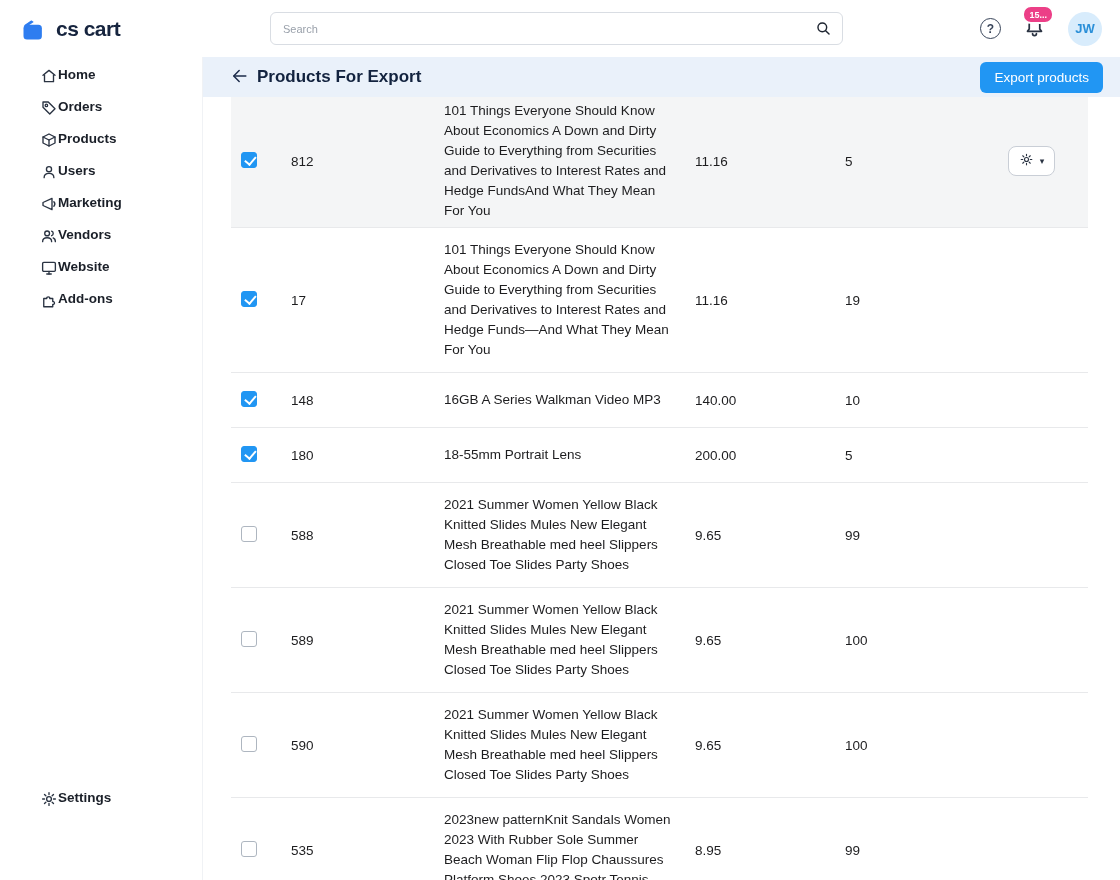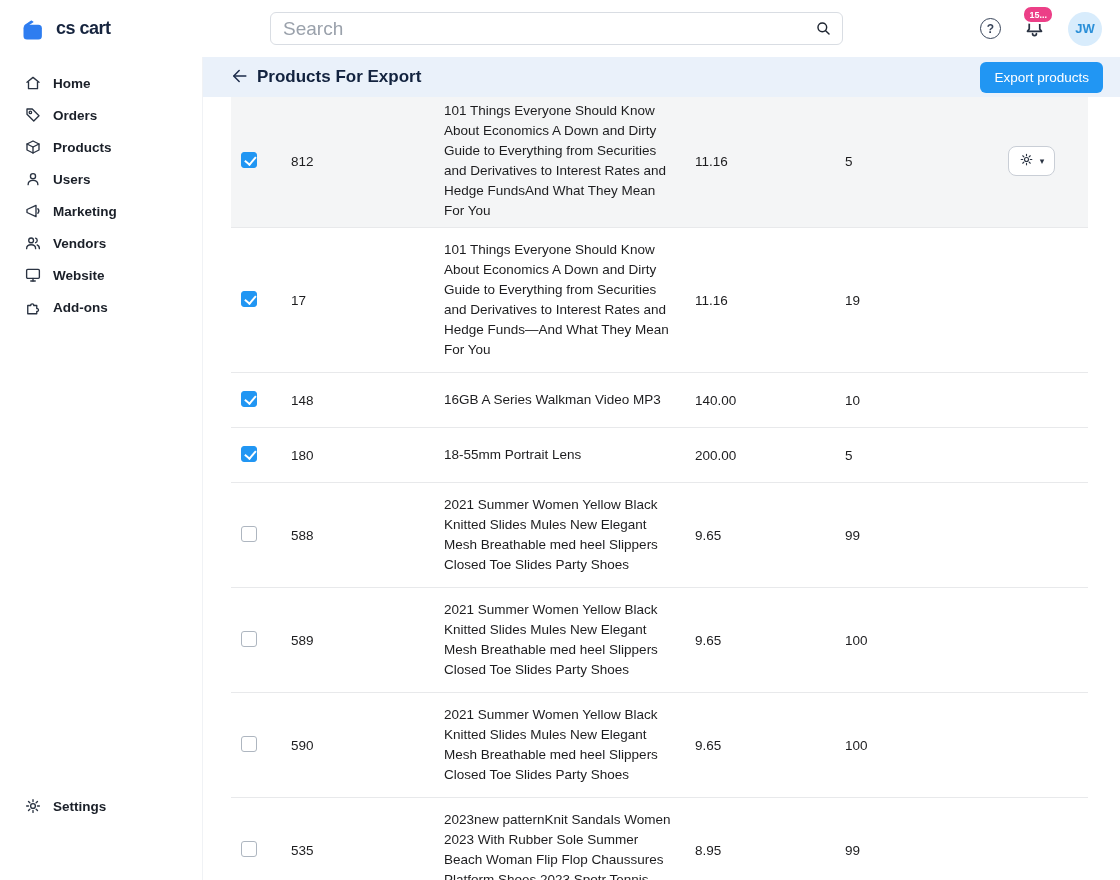--- a/index.html
+++ b/index.html
@@ -6,25 +6,25 @@
   html,body { width:1120px; height:880px; overflow:hidden; }
   body {
     font-family: "Liberation Sans", "DejaVu Sans", sans-serif;
     background:#fff; color:#1d2430;
   }
   :root { --accent:#2196f3; --badge:#ec3f87; --brand:#2e7df0; }
 
   
   .topbar { height:57px; display:flex; align-items:center; background:#fff; position:relative; }
   .brand { width:203px; display:flex; align-items:center; gap:8px; padding-left:20px; flex:0 0 auto; }
-  .brand-text { font-size:18px; font-weight:800; color:#16243e; letter-spacing:-0.5px; }
+  .brand-text { font-size:21px; font-weight:800; color:#16243e; letter-spacing:-0.5px; }
   .search-wrap { position:relative; width:573px; margin-left:67px; }
   .search-wrap input {
     width:100%; height:33px; border:1px solid #d9dde3; border-radius:6px;
-    padding:0 38px 0 12px; font-size:19px; color:#ef4444; outline:none;
+    padding:0 38px 0 12px; font-size:11px; color:#ef4444; outline:none;
     font-family:inherit;
   }
   .search-wrap input::placeholder { color:#9aa1ab; }
   .search-ic { position:absolute; right:10px; top:7px; color:#1d2430; }
   .top-right { margin-left:auto; display:flex; align-items:center; gap:22px; padding-right:18px; }
   .help-circle {
     width:21px; height:21px; border:1.7px solid #39455a; border-radius:50%;
     display:flex; align-items:center; justify-content:center;
     font-size:12px; font-weight:700; color:#39455a; cursor:pointer;
   }
@@ -41,21 +41,21 @@
   }
 
   
   .app { display:flex; height:823px; }
   .sidebar {
     width:203px; flex:0 0 auto; background:#fff; border-right:1px solid #f0f2f5;
     display:flex; flex-direction:column; justify-content:space-between;
     padding:10px 0 58px 0;
   }
   .side-item {
-    display:flex; align-items:center; gap:11px; height:32px; padding-left:24px;
+    display:flex; align-items:flex-start; height:32px; padding-left:40px;
     cursor:pointer; color:#1a1f28;
   }
   .side-item .icon { color:#2a3342; display:flex; align-items:center; }
   .side-item .label { font-size:13.5px; font-weight:700; }
 
   .main { flex:1; display:flex; flex-direction:column; background:#fff; min-width:0; }
 
   
   .page-header {
     height:40px; background:#eaf1fa; display:flex; align-items:center;

